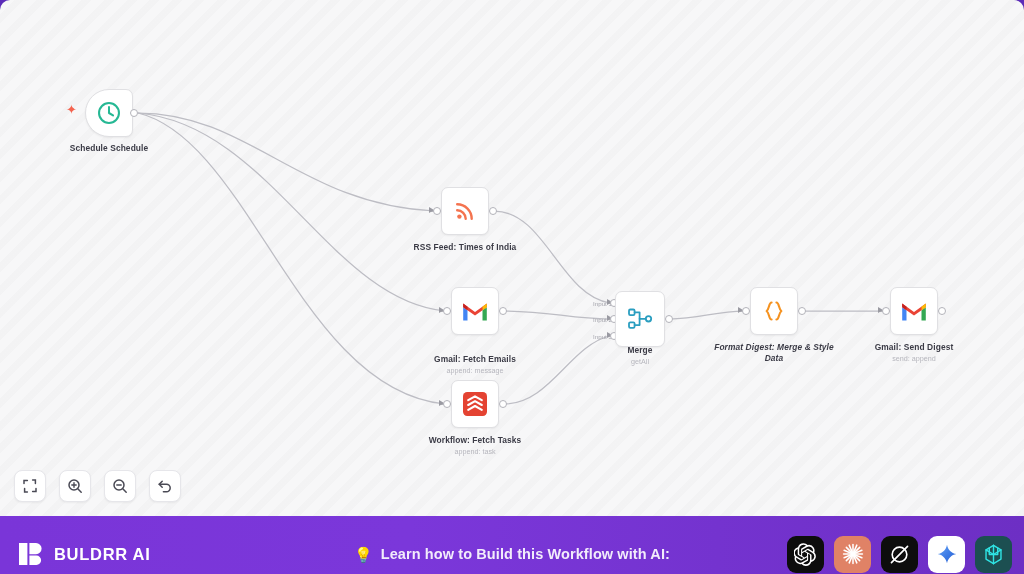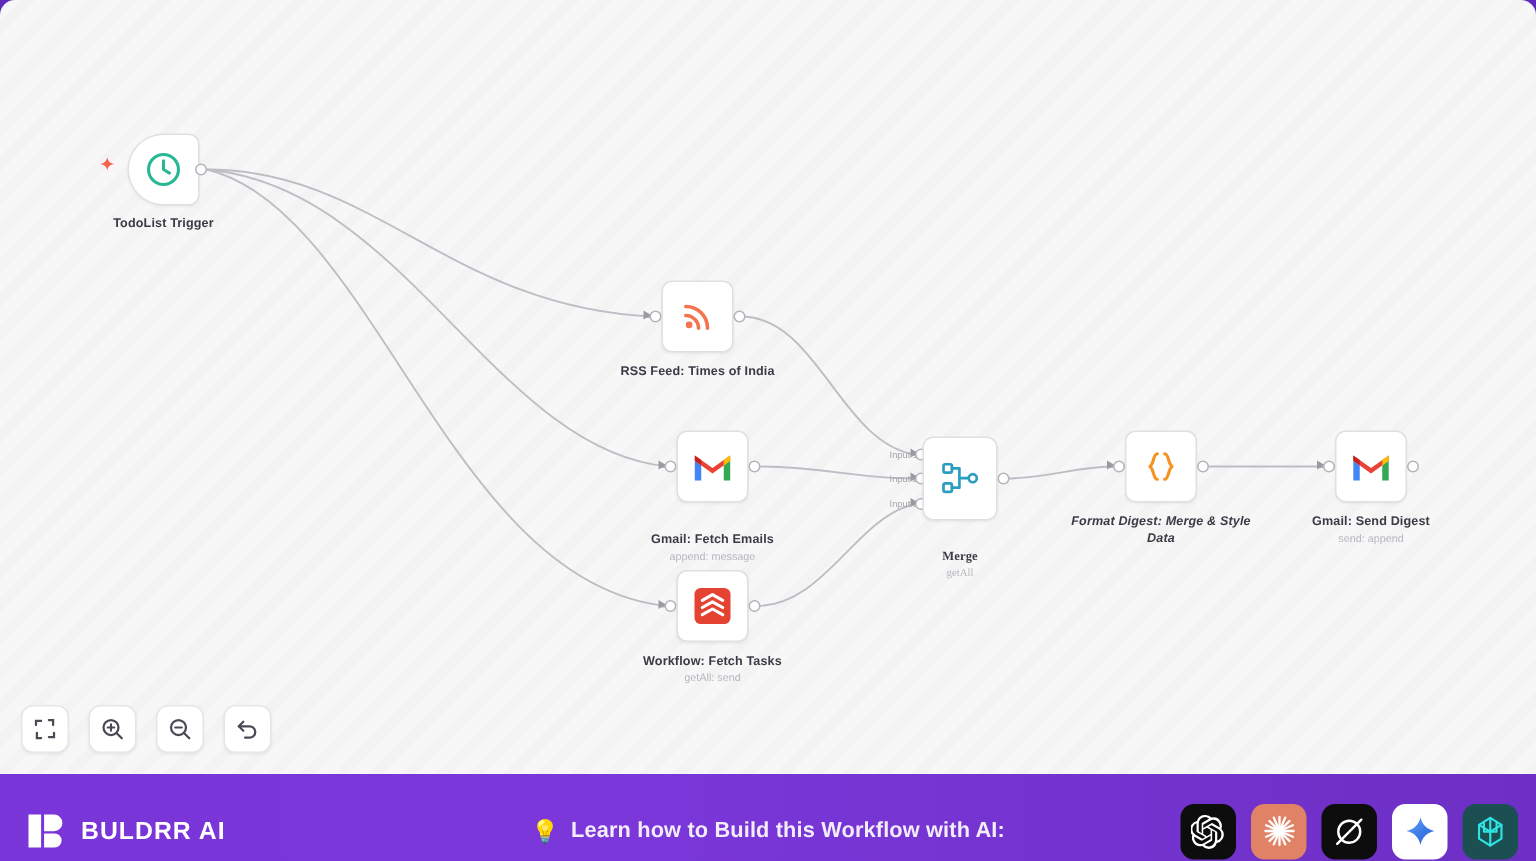--- a/index.html
+++ b/index.html
@@ -141,21 +141,21 @@
     <div class="node" style="left:85px; top:89px;">
       <span class="spark" style="left:-19px; top:14px;">✦</span>
       <div class="nbox trigger">
         <svg class="ic" width="26" height="26" viewBox="0 0 24 24">
           <circle cx="12" cy="12" r="9.2" fill="none" stroke="#26b894" stroke-width="1.9"></circle>
           <path d="M12 6.6 V12 L15.7 14.2" fill="none" stroke="#26b894" stroke-width="1.9" stroke-linecap="round" stroke-linejoin="round"></path>
         </svg>
       </div>
       <div class="dot" style="left:45px; top:20px;"></div>
       <div class="caption" style="top:54px;">
-        <div class="cap-title">TodoList Trigger</div>
+        <div class="cap-title">Schedule Schedule</div>
       </div>
     </div>
 
     <div class="node" style="left:441px; top:187px;">
       <div class="stub" style="left:-10px; top:23.3px; width:7px;"></div>
       <div class="arrowhead" style="left:-12px; top:20.4px;"></div>
       <div class="dot" style="left:-8px; top:20px;"></div>
       <div class="nbox std">
         <svg class="ic" width="24" height="24" viewBox="0 0 24 24">
           <circle cx="6.4" cy="17.6" r="2.2" fill="#f4734f"></circle>
@@ -198,21 +198,21 @@
         <svg class="ic" width="26" height="26" viewBox="0 0 26 26">
           <rect x="1" y="1" width="24" height="24" rx="4.2" fill="#e44332"></rect>
           <path d="M6.2 9.2 L13 5.4 L19.8 9.2" fill="none" stroke="#fff" stroke-width="2.1" stroke-linecap="round" stroke-linejoin="round"></path>
           <path d="M6.2 14.0 L13 10.2 L19.8 14.0" fill="none" stroke="#fff" stroke-width="2.1" stroke-linecap="round" stroke-linejoin="round"></path>
           <path d="M6.2 18.8 L13 15.0 L19.8 18.8" fill="none" stroke="#fff" stroke-width="2.1" stroke-linecap="round" stroke-linejoin="round"></path>
         </svg>
       </div>
       <div class="dot" style="left:48px; top:20px;"></div>
       <div class="caption" style="top:55px;">
         <div class="cap-title">Workflow: Fetch Tasks</div>
-        <div class="cap-sub">getAll: send</div>
+        <div class="cap-sub">append: task</div>
       </div>
     </div>
 
     <div class="node" style="left:615px; top:291px;">
 
       <div class="inlabel" style="left:-37px; top:8.5px; width:34px;">Input 1</div>
       <div class="stub" style="left:-6px; top:11.3px; width:5px;"></div>
       <div class="arrowhead" style="left:-8px; top:8.4px;"></div>
       <div class="dot" style="left:-5px; top:8px;"></div>
 
@@ -229,21 +229,21 @@
       <div class="nbox merge">
         <svg class="ic" width="26" height="24" viewBox="0 0 26 24">
           <rect x="2" y="2.5" width="5.6" height="5.6" rx="1.3" fill="none" stroke="#2a9ec0" stroke-width="1.8"></rect>
           <rect x="2" y="15.3" width="5.6" height="5.6" rx="1.3" fill="none" stroke="#2a9ec0" stroke-width="1.8"></rect>
           <circle cx="21.5" cy="11.8" r="2.7" fill="none" stroke="#2a9ec0" stroke-width="1.8"></circle>
           <path d="M7.6 5.3 H12.6 V11.8 H18.6" fill="none" stroke="#2a9ec0" stroke-width="1.8" stroke-linecap="round" stroke-linejoin="round"></path>
           <path d="M7.6 18.1 H12.6 V11.8" fill="none" stroke="#2a9ec0" stroke-width="1.8" stroke-linecap="round" stroke-linejoin="round"></path>
         </svg>
       </div>
       <div class="dot" style="left:50px; top:24px;"></div>
-      <div class="caption" style="top:74px;font-family:Liberation Serif, serif;">
+      <div class="caption" style="top:54px;">
         <div class="cap-title">Merge</div>
         <div class="cap-sub">getAll</div>
       </div>
     </div>
 
     <div class="node" style="left:750px; top:287px;">
       <div class="stub" style="left:-10px; top:23.3px; width:7px;"></div>
       <div class="arrowhead" style="left:-12px; top:20.4px;"></div>
       <div class="dot" style="left:-8px; top:20px;"></div>
       <div class="nbox std">

